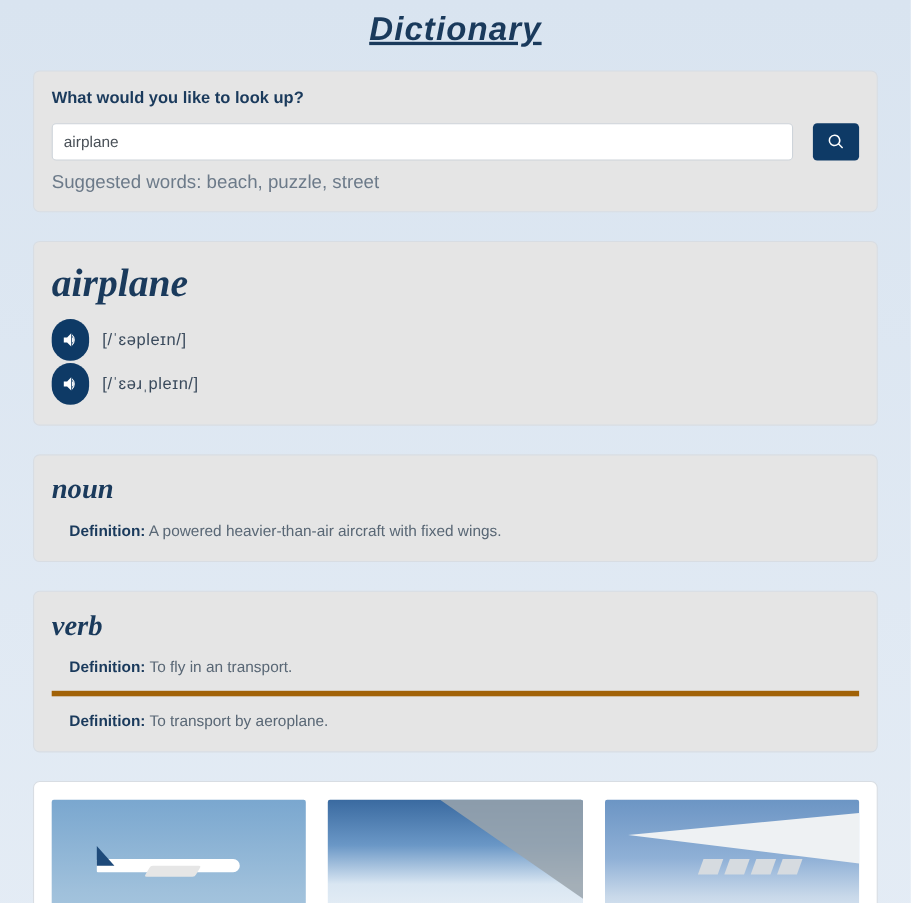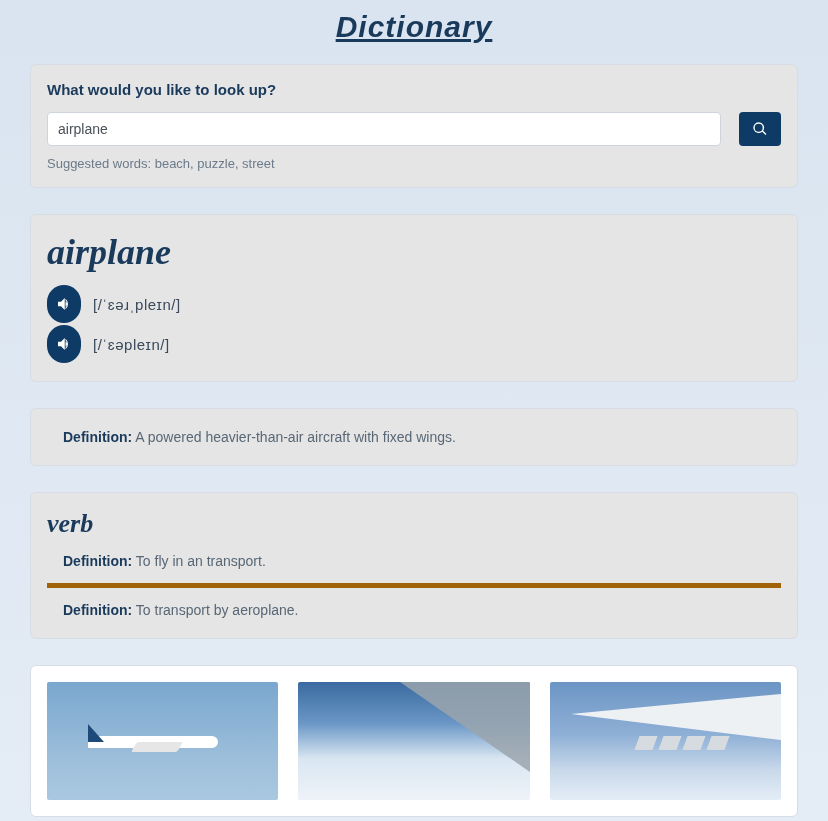--- a/index.html
+++ b/index.html
@@ -53,21 +53,21 @@
     background: #0e3a66;
     border: none;
     border-radius: 4px;
     display: flex;
     align-items: center;
     justify-content: center;
     cursor: pointer;
   }
   .search-btn svg { width: 16px; height: 16px; fill: #fff; }
   .suggest {
-    font-size: 13px;
+    font-size: 17px;
     color: #6c7a89;
     margin-top: 10px;
   }
   .word {
     font-family: Georgia, "Times New Roman", serif;
     font-style: italic;
     font-weight: 700;
     font-size: 36px;
     color: #1a3a5c;
     margin-bottom: 12px;
@@ -184,34 +184,35 @@
 
 <div class="card">
   <div class="word">airplane</div>
 
   <div class="phon-row">
     <button class="audio-btn">
       <svg viewBox="0 0 24 24">
         <path d="M4 9v6h4l5 5V4L8 9H4zm12 3a4 4 0 00-2-3.5v7A4 4 0 0016 12zm-2-7v2a7 7 0 010 10v2a9 9 0 000-14z"></path>
       </svg>
     </button>
-    <span class="ipa">[/ˈɛəɹˌpleɪn/]</span>
+    <span class="ipa">[/ˈɛəpleɪn/]</span>
   </div>
 
   <div class="phon-row">
     <button class="audio-btn">
       <svg viewBox="0 0 24 24">
         <path d="M4 9v6h4l5 5V4L8 9H4zm12 3a4 4 0 00-2-3.5v7A4 4 0 0016 12zm-2-7v2a7 7 0 010 10v2a9 9 0 000-14z"></path>
       </svg>
     </button>
-    <span class="ipa">[/ˈɛəpleɪn/]</span>
-  </div>
-</div>
-
-<div class="card">
+    <span class="ipa">[/ˈɛəɹˌpleɪn/]</span>
+  </div>
+</div>
+
+<div class="card">
+  <div class="pos">noun</div>
   <div class="def">
     <strong>Definition:</strong><span> A powered heavier-than-air aircraft with fixed wings.</span>
   </div>
 </div>
 
 <div class="card">
   <div class="pos">verb</div>
   <div class="def">
     <strong>Definition:</strong><span> To fly in an transport.</span>
   </div>

